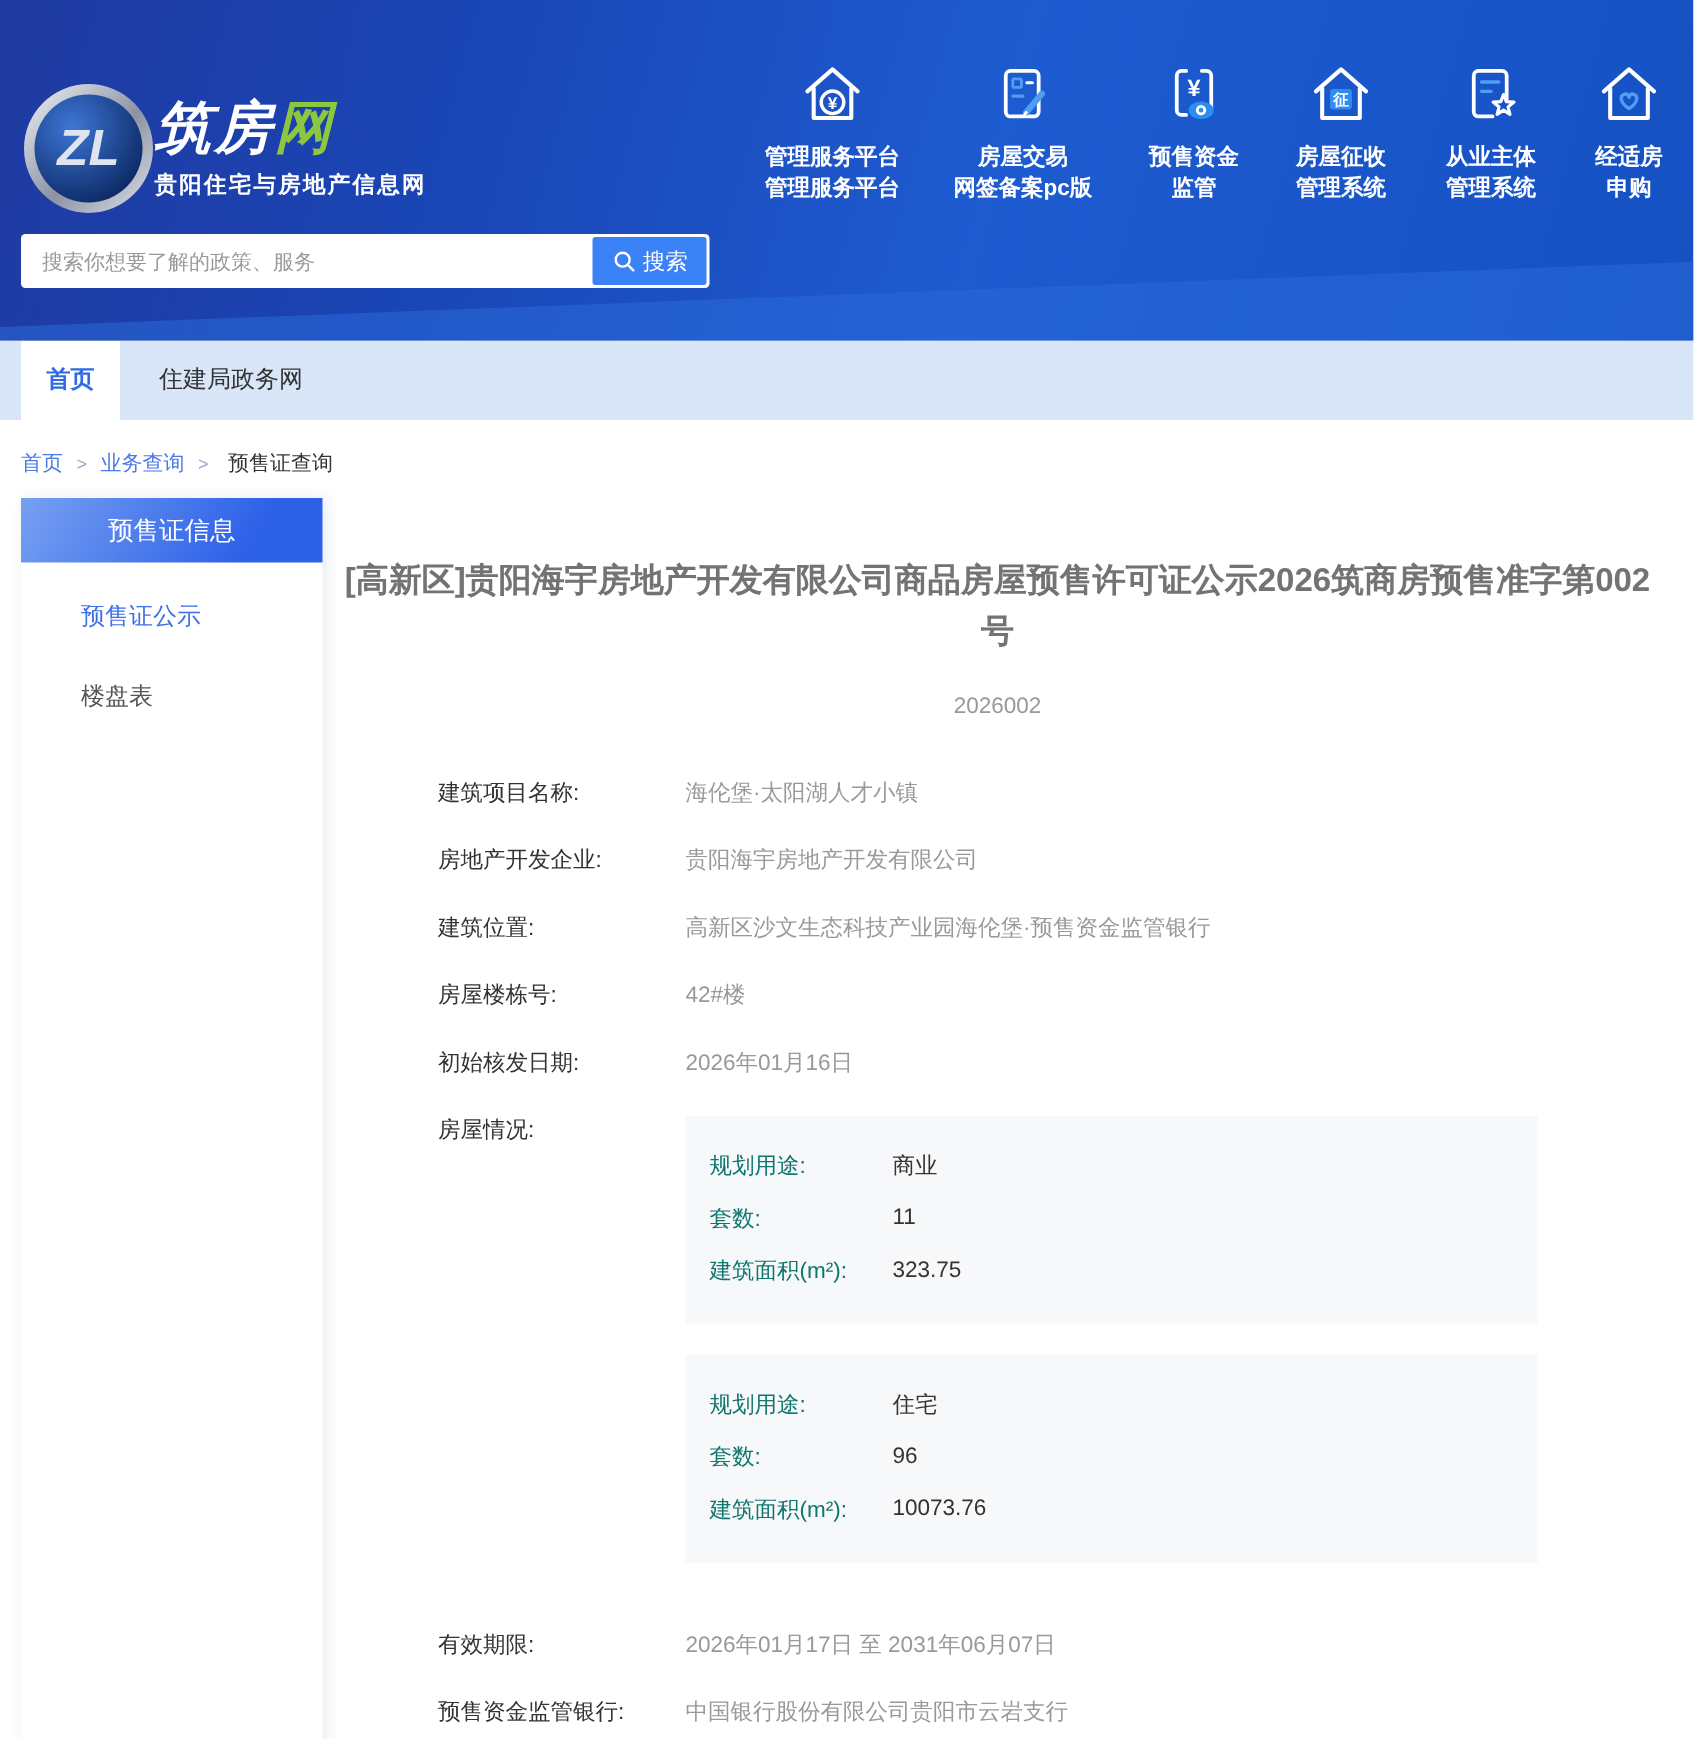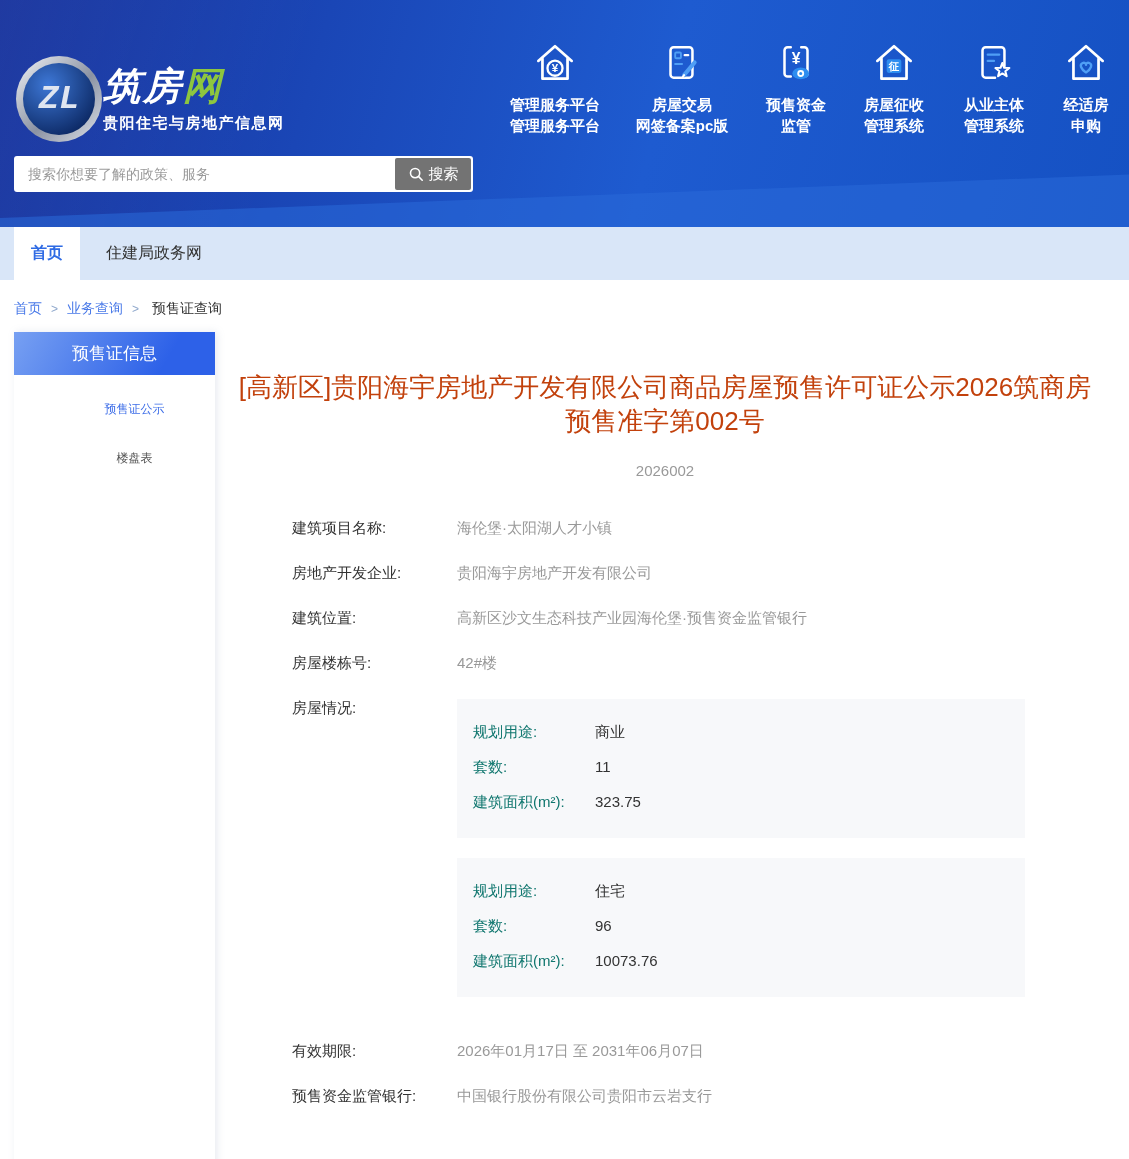--- a/index.html
+++ b/index.html
@@ -15,21 +15,21 @@
   .header::after { content:""; position:absolute; left:0; bottom:-46px; width:1300px; height:80px;
             background:#2a6ad8; opacity:.55; transform:rotate(-2.2deg); }
   .logo-wrap { position:absolute; left:16px; top:56px; display:flex; align-items:center; z-index:2; }
   .emblem { width:86px; height:86px; border-radius:50%;
             background:linear-gradient(135deg,#f2f4f7 0%,#8b93a3 55%,#dfe3ea 100%);
             display:flex; align-items:center; justify-content:center; flex:0 0 auto; }
   .emblem-inner { width:72px; height:72px; border-radius:50%;
             background:radial-gradient(circle at 35% 30%, #3d77d6 0%, #0d2a66 78%);
             color:#dfe5f0; font-style:italic; font-weight:bold; font-size:34px;
             display:flex; align-items:center; justify-content:center;
-            font-family:Liberation Mono, monospace; }
+            font-family:Liberation Sans, sans-serif; }
   .logo-text { margin-left:1px; }
   .logo-cn { font-size:38px; font-weight:bold; font-style:italic; color:#fff;
              letter-spacing:2px; line-height:40px; }
   .logo-cn .green { color:#8dc63f; }
   .logo-sub { margin-top:8px; color:#fff; font-weight:bold; font-size:15px; letter-spacing:1.5px; }
 
   .nav-row { position:absolute; left:494px; top:38px; display:flex; z-index:2; }
   .nav-item { display:flex; flex-direction:column; align-items:center; cursor:pointer; }
   .nav-item:nth-child(1){ width:122px; }
   .nav-item:nth-child(2){ width:132px; }
@@ -38,21 +38,21 @@
   .nav-item:nth-child(5){ width:100px; }
   .nav-item:nth-child(6){ width:84px;  }
   .nav-icon { height:48px; display:flex; align-items:flex-end; justify-content:center; margin-bottom:8px; }
   .nav-label { color:#fff; font-size:15px; font-weight:bold; line-height:21px; text-align:center; }
 
   .search-bar { position:absolute; left:14px; top:156px; width:459px; height:36px; z-index:2;
                 background:#fff; border-radius:3px; display:flex; align-items:stretch; padding:2px; }
   .search-input { flex:1; border:none; outline:none; padding:0 12px; font-size:14px;
                   font-family:"Liberation Sans", sans-serif; color:#701a75; }
   .search-input::placeholder { color:#9a9a9a; }
-  .search-btn { width:76px; background:#737373; color:#fff; border:none; border-radius:2px;
+  .search-btn { width:76px; background:#3b82f6; color:#fff; border:none; border-radius:2px;
                 font-size:15px; display:flex; align-items:center; justify-content:center;
                 gap:5px; cursor:pointer; font-family:"Liberation Sans", sans-serif; }
 
   
   .tabbar { width:100%; height:53px; background:#d9e6f8; display:flex; padding-left:14px; }
   .tab { height:53px; display:flex; align-items:center; font-size:16px; cursor:pointer; }
   .tab.active { width:66px; justify-content:center; background:#fff; color:#2f6be4; font-weight:bold; }
   .tab.plain { margin-left:20px; color:#333; padding:0 6px; }
 
   
@@ -61,27 +61,27 @@
   .crumb-sep { color:#8fa8cc; font-size:12px; }
   .crumb-current { color:#333; margin-left:4px; }
 
   
   .layout { display:flex; align-items:stretch; padding-left:14px; min-height:837px; }
   .sidebar { width:201px; flex:0 0 auto; background:#fff;
              box-shadow:2px 0 8px rgba(120,140,170,0.18); padding-bottom:40px; }
   .side-header { height:43px; background:linear-gradient(120deg,#77a0f2 0%,#2d61e8 75%);
                  color:#fff; font-size:17px; display:flex; align-items:center; justify-content:center;
                  cursor:pointer; }
-  .side-item { padding-left:40px; font-size:12px; cursor:pointer;text-align:center; }
+  .side-item { padding-left:40px; font-size:16px; cursor:pointer; }
   .side-item.active { color:#3f6fe8; margin-top:26px; }
   .side-item.normal { color:#555; margin-top:32px; }
 
   .main { flex:1; margin-right:14px; padding-bottom:10px; }
-  .page-title { margin:38px auto 0; width:872px; text-align:center; font-size:26px;
-                font-weight:normal; color:#c2410c; line-height:34px; }
+  .page-title { margin:38px auto 0; width:872px; text-align:center; font-size:22px;
+                font-weight:bold; color:#737373; line-height:34px; }
   .cert-no { margin-top:24px; text-align:center; color:#999; font-size:15px; }
 
   .fields { margin-top:40px; padding-left:77px; }
   .field-row { display:flex; margin-bottom:26px; font-size:15px; }
   .field-label { width:165px; flex:0 0 auto; color:#333; }
   .field-value { color:#999; }
 
   .housing-row { margin-bottom:0; }
   .housing-boxes { width:568px; }
   .housing-box { background:#f7f8fa; padding:24px 16px 10px 16px; }
@@ -250,20 +250,24 @@
         <div class="field-value">贵阳海宇房地产开发有限公司</div>
       </div>
       <div class="field-row">
         <div class="field-label">建筑位置:</div>
         <div class="field-value">高新区沙文生态科技产业园海伦堡·预售资金监管银行</div>
       </div>
       <div class="field-row">
         <div class="field-label">房屋楼栋号:</div>
         <div class="field-value">42#楼</div>
       </div>
+      <div class="field-row">
+        <div class="field-label">初始核发日期:</div>
+        <div class="field-value">2026年01月16日</div>
+      </div>
 
       <div class="field-row housing-row">
         <div class="field-label">房屋情况:</div>
         <div class="housing-boxes">
 
           <div class="housing-box">
             <div class="box-row">
               <div class="box-label">规划用途:</div>
               <div class="box-value">商业</div>
             </div>

